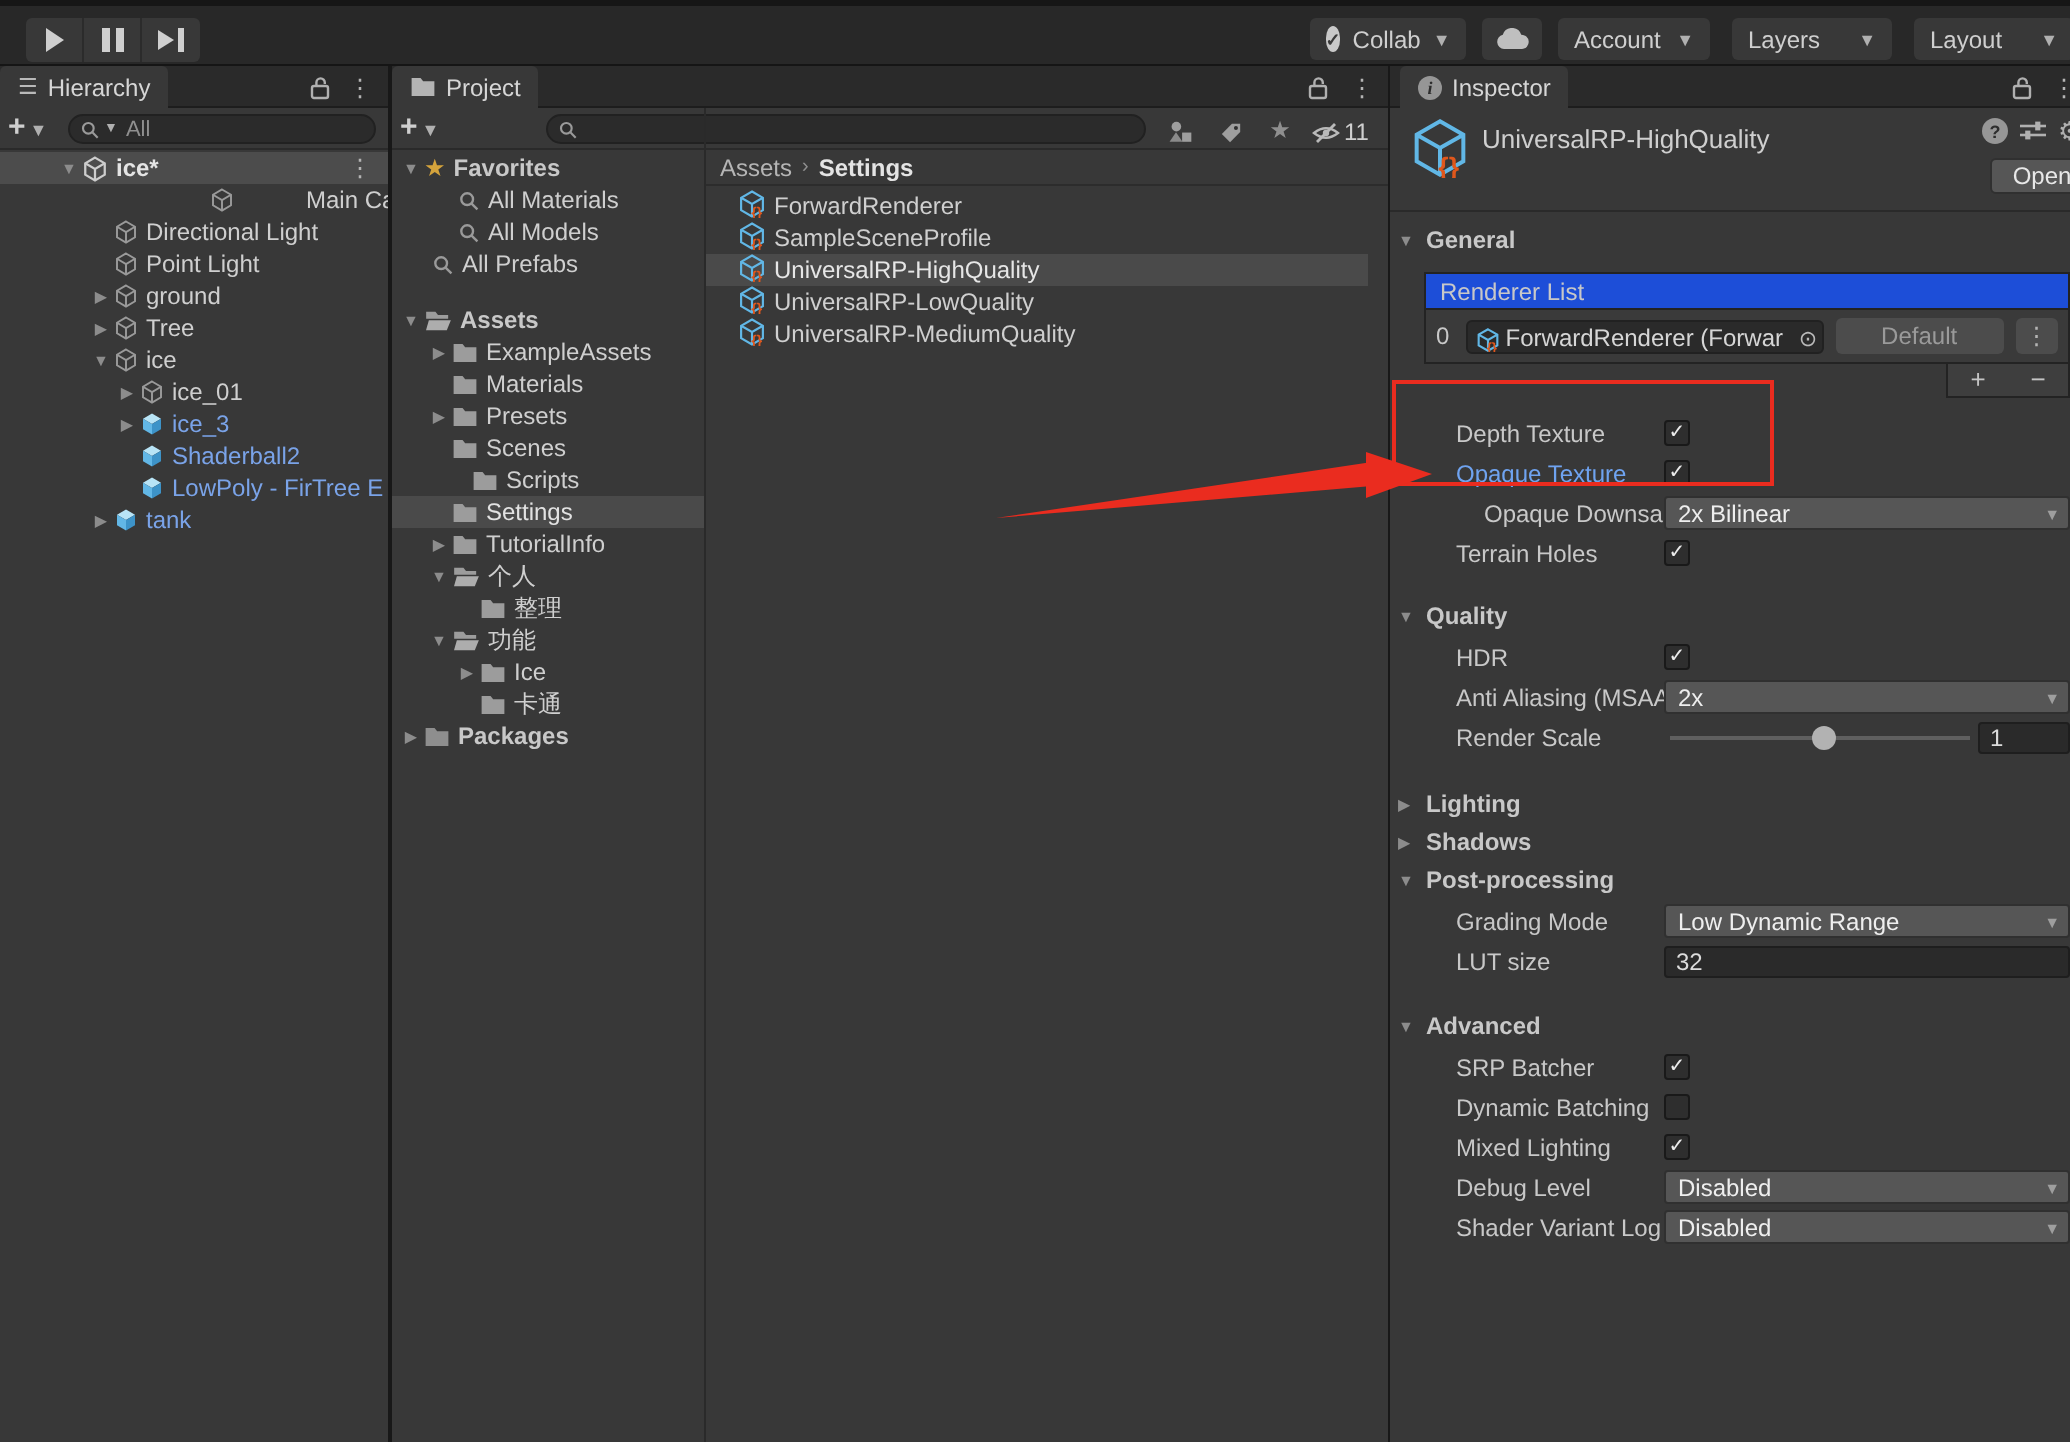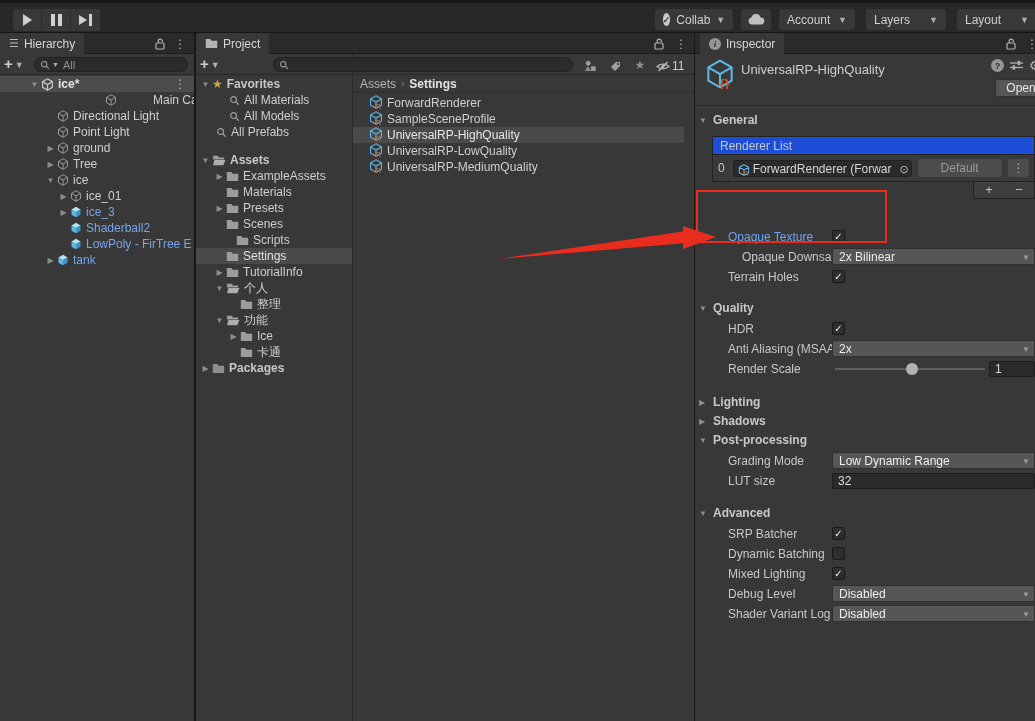--- a/index.html
+++ b/index.html
@@ -625,20 +625,24 @@
         <span>Default</span>
       </div>
       <div class="minibtn kebab" style="width:22px;">⋮</div>
     </div>
   </div>
   <div id="rlist-footer">
     <span>+</span>
     <span>−</span>
   </div>
 
+  <div class="irow" style="top:175px;">
+    <span class="ilabel">Depth Texture</span>
+    <span class="cb checked"></span>
+  </div>
   <div class="irow" style="top:195px;">
     <span class="ilabel" style="color:#6fa3f0;">Opaque Texture</span>
     <span class="cb checked"></span>
   </div>
   <div class="irow" style="top:215px;left:47px;">
     <span class="ilabel" style="width:90px;">Opaque Downsampling</span>
     <div class="dd">
       <span>2x Bilinear</span>
     </div>
   </div>

